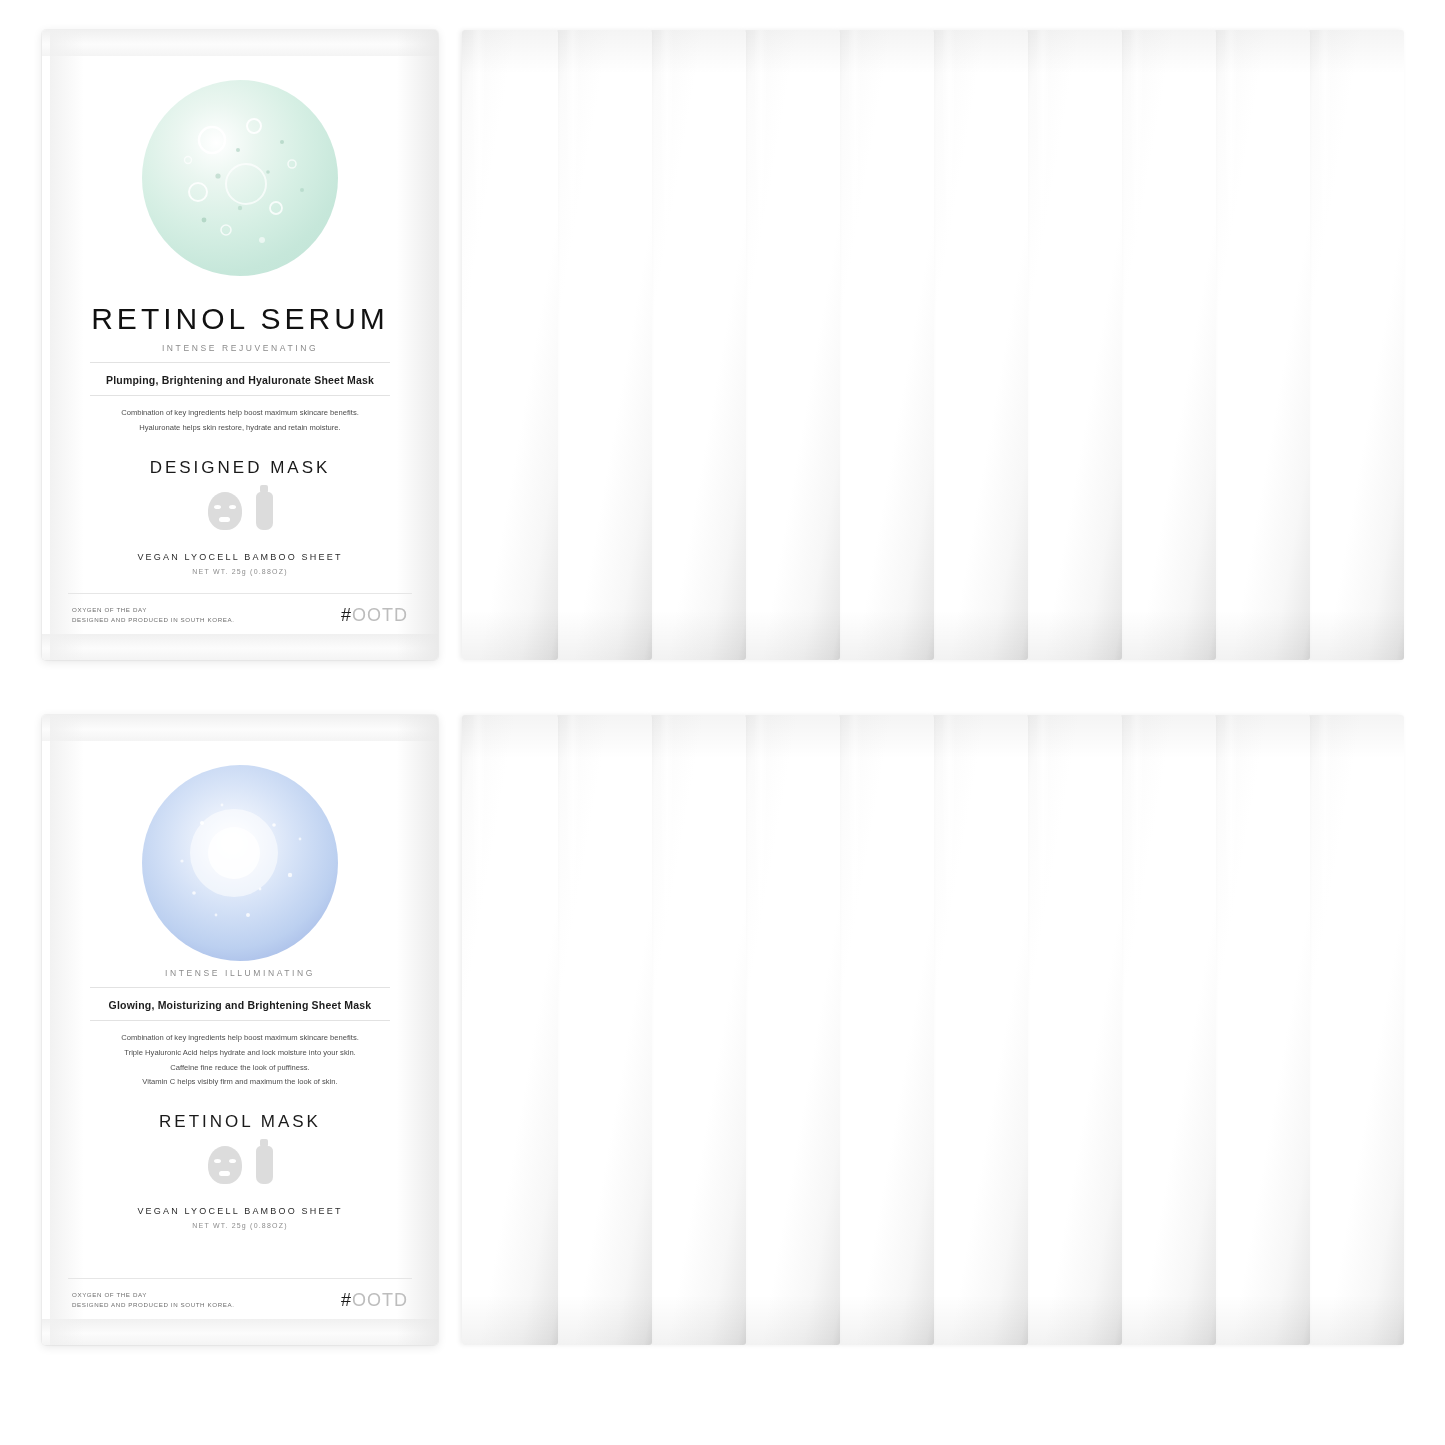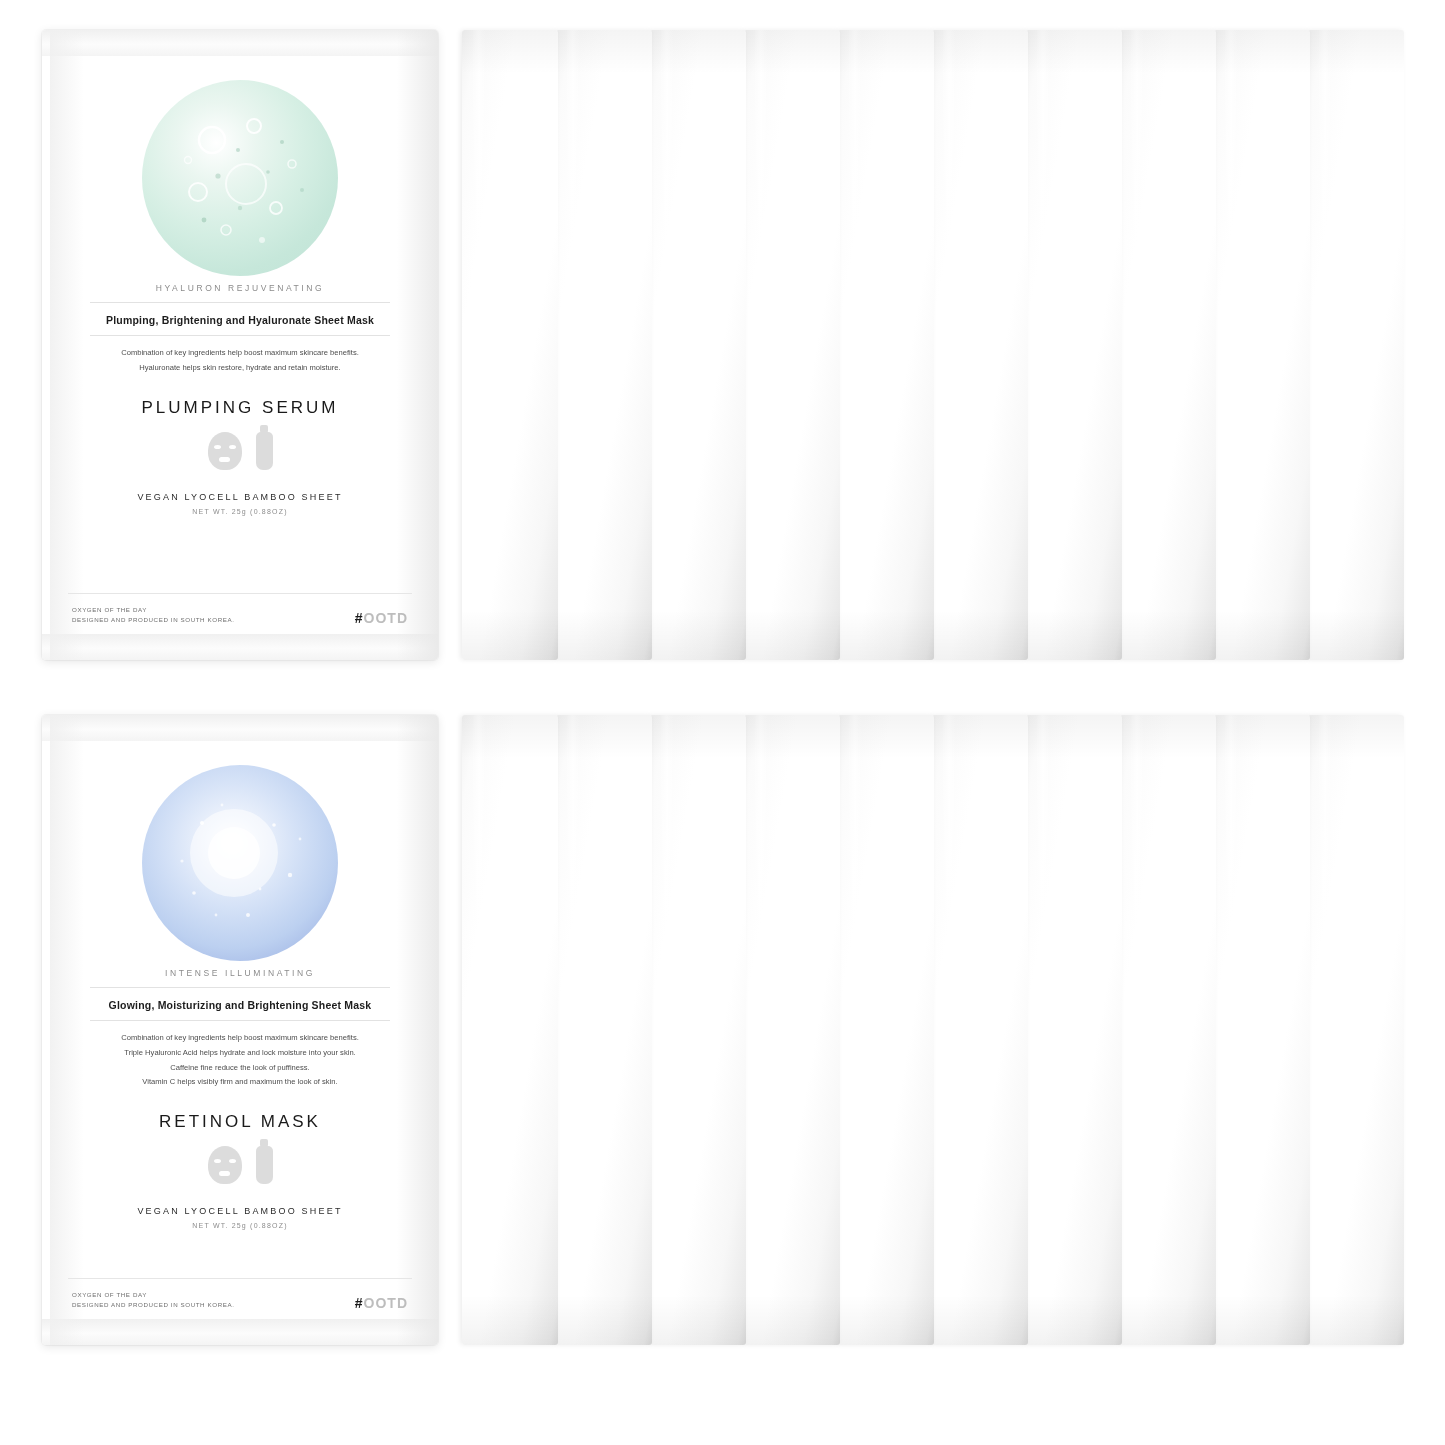--- a/index.html
+++ b/index.html
@@ -269,23 +269,23 @@
     padding: 0 4px;
   }
   .footer .legal {
     text-align: left;
     font-size: 6.2px;
     line-height: 1.7;
     letter-spacing: .6px;
     color: #6f6f6f;
   }
   .footer .hashtag {
-    font-size: 14px;
+    font-size: 18px;
     letter-spacing: 1px;
-    font-weight: bold;
+    font-weight: normal;
     color: #1b1b1b;
     white-space: nowrap;
   }
   .footer .hashtag em {
     font-style: normal;
     color: #bdbdbd;
   }
   .footer-rule {
     position: absolute;
     left: 0; right: 0; bottom: 38px;
@@ -386,31 +386,34 @@
               <circle cx="140" cy="62" r="2" fill="#8fbfa8" opacity=".45"></circle>
               <circle cx="96" cy="70" r="2" fill="#8fbfa8" opacity=".45"></circle>
               <circle cx="76" cy="96" r="2.6" fill="#8fbfa8" opacity=".4"></circle>
               <circle cx="126" cy="92" r="1.8" fill="#8fbfa8" opacity=".4"></circle>
               <circle cx="98" cy="128" r="2.2" fill="#8fbfa8" opacity=".35"></circle>
               <circle cx="160" cy="110" r="2" fill="#8fbfa8" opacity=".35"></circle>
             </svg>
           </div>
         </div>
 
-        <div class="brand-sub">HYALURON REJUVENATING</div>
+        <div class="brand-title">
+          <span>RETINOL SERUM</span>
+        </div>
+        <div class="brand-sub">INTENSE REJUVENATING</div>
         <div class="divider"></div>
         <div class="claim">Plumping, Brightening and Hyaluronate Sheet Mask</div>
         <div class="divider"></div>
 
         <div class="desc">
           <div>Combination of key ingredients help boost maximum skincare benefits.</div>
           <div>Hyaluronate helps skin restore, hydrate and retain moisture.</div>
         </div>
 
-        <div class="mask-type">PLUMPING SERUM</div>
+        <div class="mask-type">DESIGNED MASK</div>
 
         <div class="icons">
           <div class="icon-mask">
             <i class="e1"></i>
               <i class="e2"></i>
               <i class="m"></i>
           </div>
           <div class="icon-drop"></div>
         </div>
 

